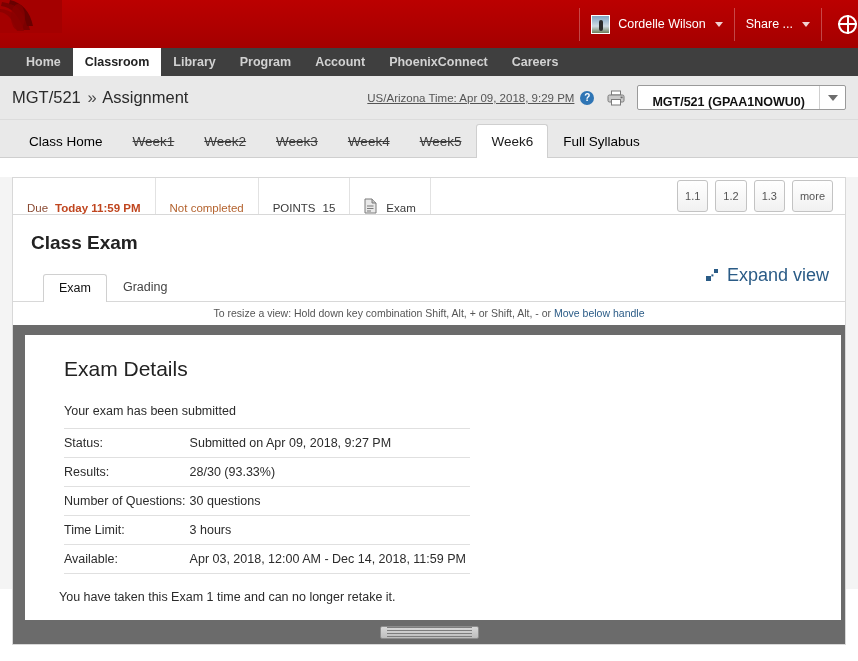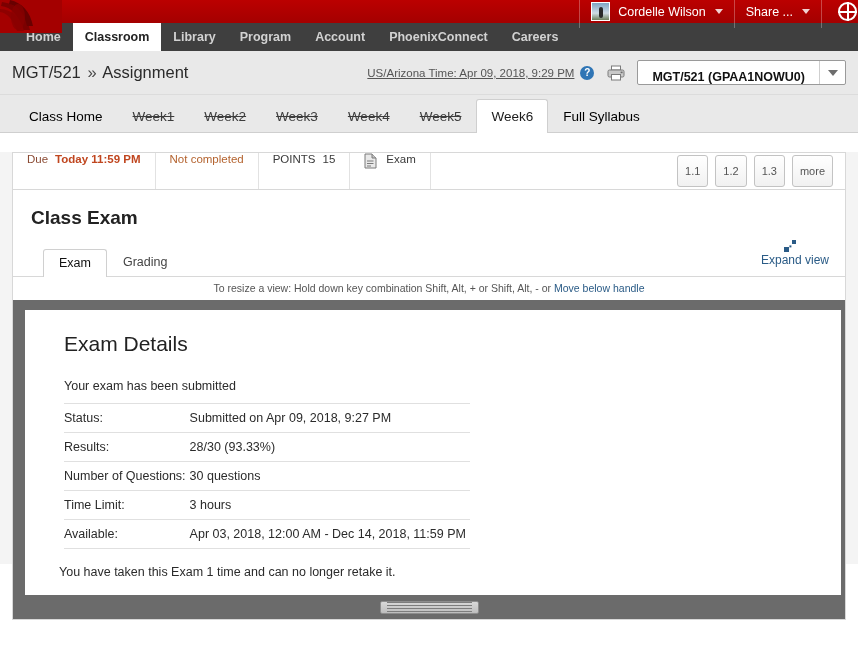--- a/index.html
+++ b/index.html
@@ -8,21 +8,21 @@
     width: 858px; height: 661px;
     overflow: hidden;
     background: #ffffff;
     font-family: "Liberation Sans", sans-serif;
     -webkit-font-smoothing: antialiased;
   }
 
   
   .banner {
     position: relative;
-    height: 23px;
+    height: 48px;
     background: #b00000;
     background: linear-gradient(180deg, #bb0000 0%, #a40000 100%);
     display: flex;
     align-items: center;
     justify-content: flex-end;
   }
   .logo {
     position: absolute;
     left: 0; top: 0;
     width: 62px; height: 33px;
@@ -196,21 +196,21 @@
 
   .statusbar {
     margin: 19px 12px 0 12px;
     height: 38px;
     background: #ffffff;
     border: 1px solid #d8d8d8;
     display: flex;
     align-items: stretch;
   }
   .st-cell {
-    display: flex; align-items: flex-start;
+    display: flex; align-items: flex-end;
     padding: 0 14px;
     border-right: 1px solid #e2e2e2;
     font-size: 11.5px;
     color: #3a3a3a;
     white-space: nowrap;
   }
   .st-cell.flexgrow { flex: 1 1 auto; border-right: none; }
   .due-label { color: #8a4a33; margin-right: 7px; }
   .due-value { color: #c0461f; font-weight: bold; }
   .not-completed { color: #b4632f; }
@@ -241,24 +241,23 @@
   .card-title {
     font-size: 19px;
     font-weight: bold;
     color: #222222;
     padding: 17px 0 0 18px;
   }
   .expand-link {
     position: absolute;
     right: 16px; top: 50px;
     display: flex; align-items: center;
-    font-size: 12px;
+    font-size: 18px;
     color: #2a5b86;
     cursor: pointer;
-    flex-direction: column;
   }
   .expand-link .ex-ico { margin-right: 8px; display:block; }
 
   .subtabs {
     display: flex;
     align-items: flex-end;
     padding: 18px 0 0 30px;
     border-bottom: 1px solid #d8d8d8;
     height: 48px;
   }

